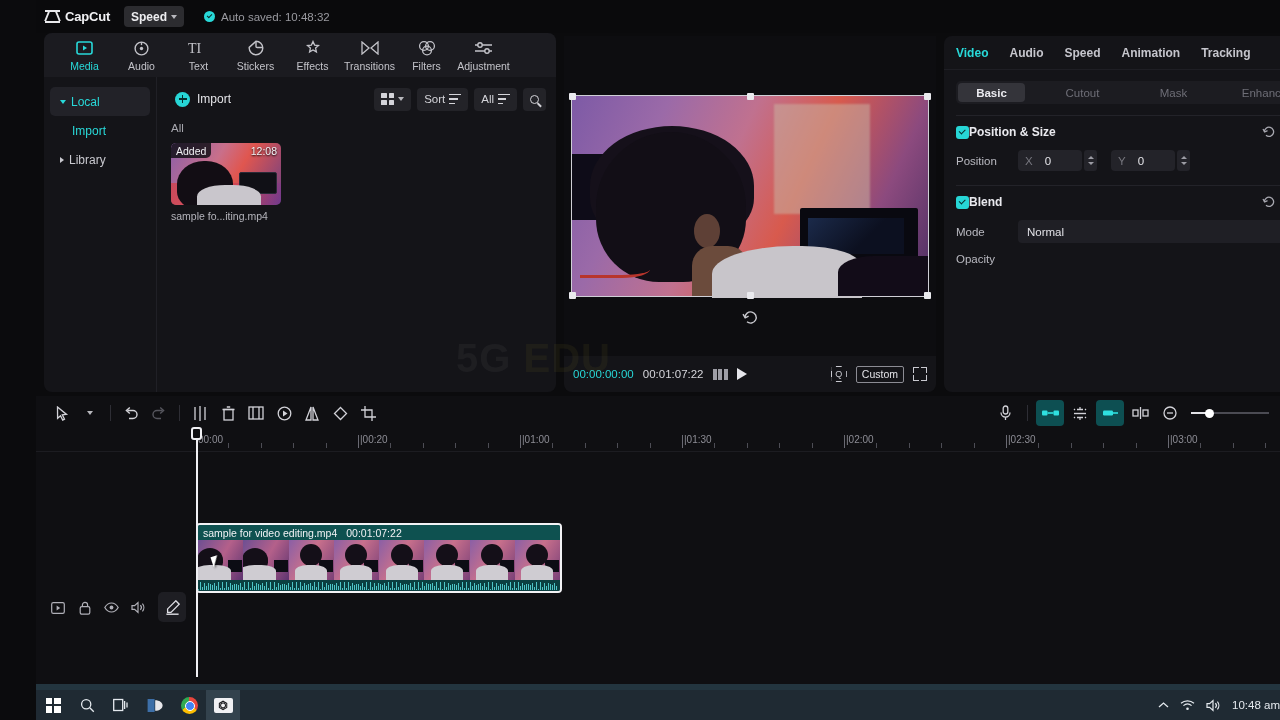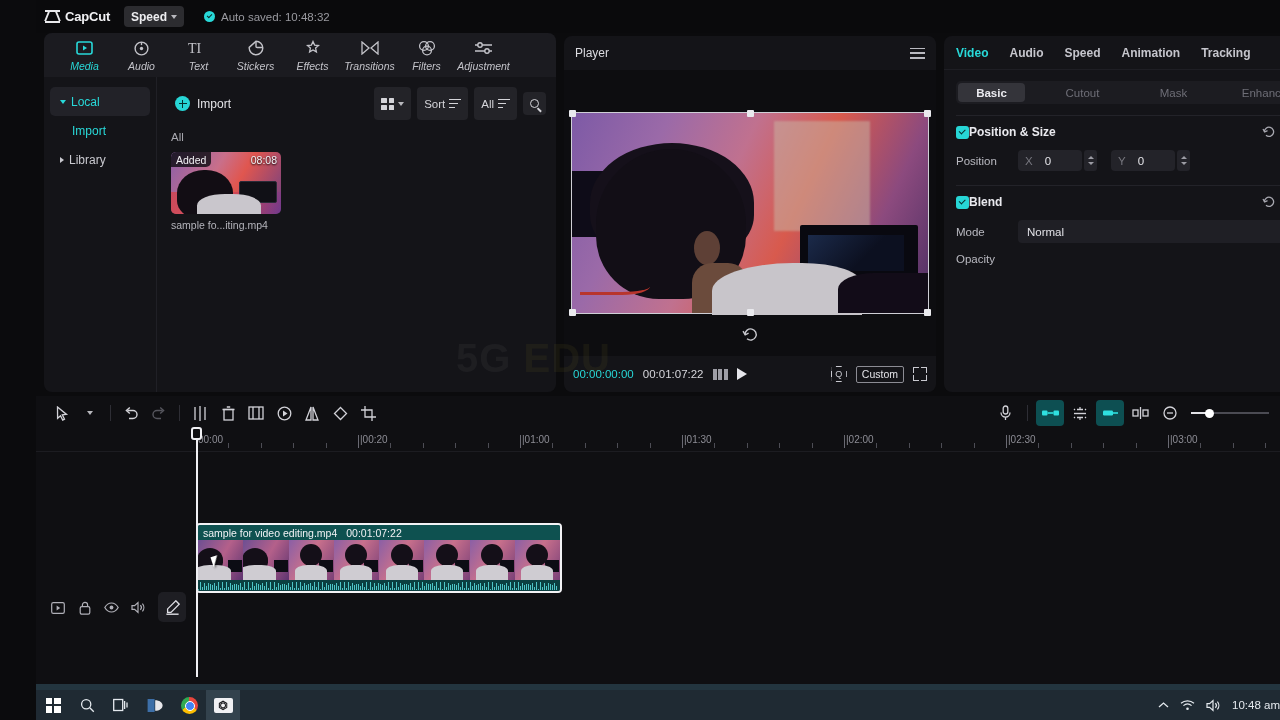--- a/index.html
+++ b/index.html
@@ -59,21 +59,21 @@
   .up-ico:after{content:"";position:absolute;left:1.5px;top:0.5px;width:5px;height:5px;border-left:2px solid #05312f;border-top:2px solid #05312f;transform:rotate(45deg);}
   .up-base{position:absolute;left:0;bottom:0;width:11px;height:4px;border:1.6px solid #05312f;border-top:none;}
   .wbtn{width:30px;height:33px;display:flex;align-items:center;justify-content:center;cursor:pointer;color:#c9c9ce;font-size:13px;}
 
   
   .tooltabs{
     position:absolute;left:8px;top:33px;width:512px;height:44px;
     background:#1b1b20;border-radius:8px 8px 0 0;display:flex;align-items:center;padding-left:12px;gap:0;
   }
   .ttab{width:57px;display:flex;flex-direction:column;align-items:center;gap:2px;cursor:pointer;color:#c3c3c9;}
-  .ttab .lbl{font-size:10.5px;white-space:nowrap;font-style:italic;}
+  .ttab .lbl{font-size:10.5px;white-space:nowrap;}
   .ttab.active{color:#28d9d9;}
   .ti-box{height:19px;display:flex;align-items:center;justify-content:center;}
 
   
   .media-panel{
     position:absolute;left:8px;top:77px;width:512px;height:315px;
     background:#141418;border-radius:0 0 8px 8px;display:flex;
   }
   .media-side{width:112px;padding:10px 6px 0 6px;}
   .side-item{
@@ -86,21 +86,21 @@
   .tri.down{border-left:3.5px solid transparent;border-right:3.5px solid transparent;border-top:4.5px solid currentColor;border-bottom:none;}
   .media-main{flex:1;border-left:1px solid #202026;padding:10px 10px 0 14px;position:relative;}
   .mrow{display:flex;align-items:center;}
   .import-btn{display:flex;align-items:center;gap:7px;height:24px;padding:0 8px 0 4px;border-radius:4px;cursor:pointer;}
   .circ-plus{width:15px;height:15px;border-radius:50%;background:#27d6d6;position:relative;}
   .circ-plus:before,.circ-plus:after{content:"";position:absolute;background:#06302f;}
   .circ-plus:before{left:3.5px;top:6.8px;width:8px;height:1.6px;}
   .circ-plus:after{left:6.7px;top:3.6px;width:1.6px;height:8px;}
   .import-lbl{font-size:12px;color:#e3e3e7;}
   .m-tools{margin-left:auto;display:flex;align-items:center;gap:6px;}
-  .mt{height:33px;border-radius:4px;background:#232328;display:flex;align-items:center;gap:4px;padding:0 7px;cursor:pointer;font-size:11.5px;color:#d4d4d9;}
+  .mt{height:23px;border-radius:4px;background:#232328;display:flex;align-items:center;gap:4px;padding:0 7px;cursor:pointer;font-size:11.5px;color:#d4d4d9;}
   .grid-ico{width:13px;height:12px;display:grid;grid-template-columns:1fr 1fr;grid-template-rows:1fr 1fr;gap:2px;}
   .grid-ico i{background:#d4d4d9;border-radius:.5px;}
   .sort-ico{width:12px;height:10px;display:flex;flex-direction:column;justify-content:space-between;}
   .sort-ico i{height:1.4px;background:#d4d4d9;}
   .sort-ico i:nth-child(1){width:100%;}.sort-ico i:nth-child(2){width:72%;}.sort-ico i:nth-child(3){width:45%;}
   .filt-ico{width:12px;height:10px;display:flex;flex-direction:column;justify-content:space-between;align-items:flex-start;}
   .filt-ico i{height:1.4px;background:#d4d4d9;}
   .filt-ico i:nth-child(1){width:100%;}.filt-ico i:nth-child(2){width:66%;}.filt-ico i:nth-child(3){width:38%;}
   .srch{width:23px;height:23px;border-radius:4px;background:#232328;display:flex;align-items:center;justify-content:center;cursor:pointer;}
   .mag{width:9px;height:9px;border:1.5px solid #d4d4d9;border-radius:50%;position:relative;}
@@ -437,36 +437,28 @@
         </div>
       </div>
       <div class="all-lbl">All</div>
       <div class="thumb-wrap">
         <div class="thumb">
           <span class="th-glow"></span>
           <span class="th-mon"></span>
           <span class="th-person"></span>
           <span class="th-shirt"></span>
           <span class="badge-added">Added</span>
-          <span class="badge-dur">08:08</span>
+          <span class="badge-dur">12:08</span>
         </div>
         <div class="thumb-name">sample fo...iting.mp4</div>
       </div>
     </div>
   </div>
 
   <div class="player">
-    <div class="player-head">
-      <span class="player-lbl">Player</span>
-      <span class="burger">
-          <i></i>
-          <i></i>
-          <i></i>
-        </span>
-    </div>
     <div class="stage">
       <div class="video-frame">
         <span class="vf-wall"></span>
         <span class="vf-mon-l"></span>
         <span class="vf-mon-r"></span>
         <span class="vf-hair"></span>
         <span class="vf-head"></span>
         <span class="vf-ear"></span>
         <span class="vf-neck"></span>
         <span class="vf-shirt"></span>

